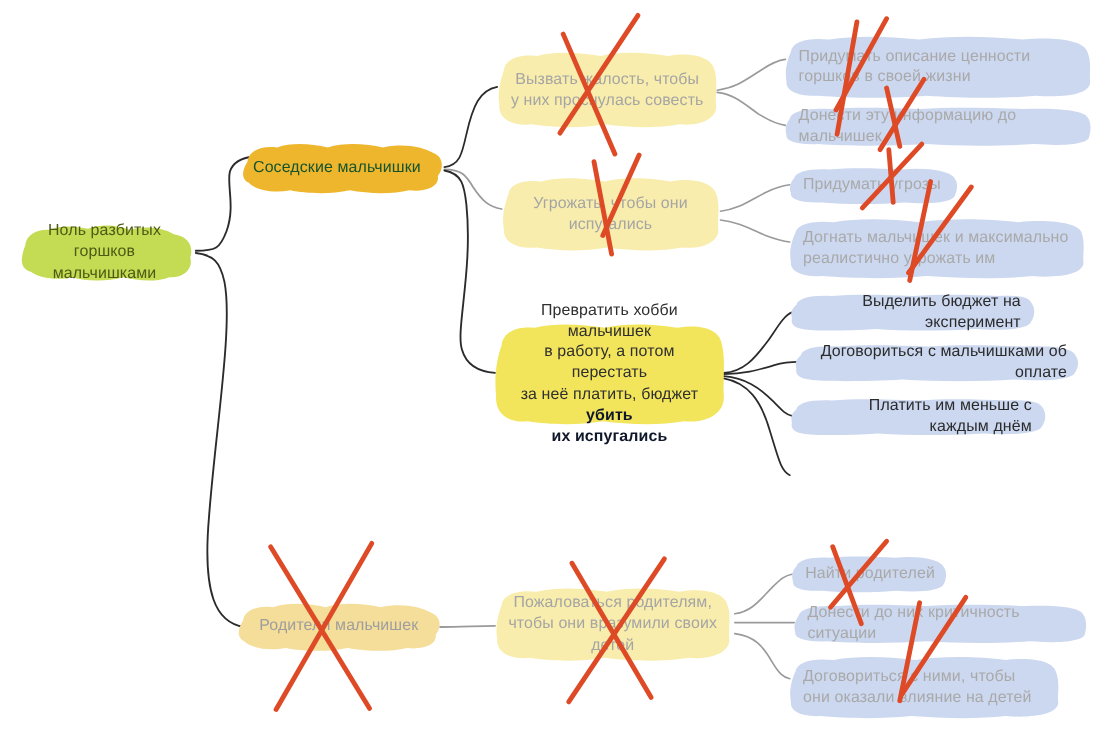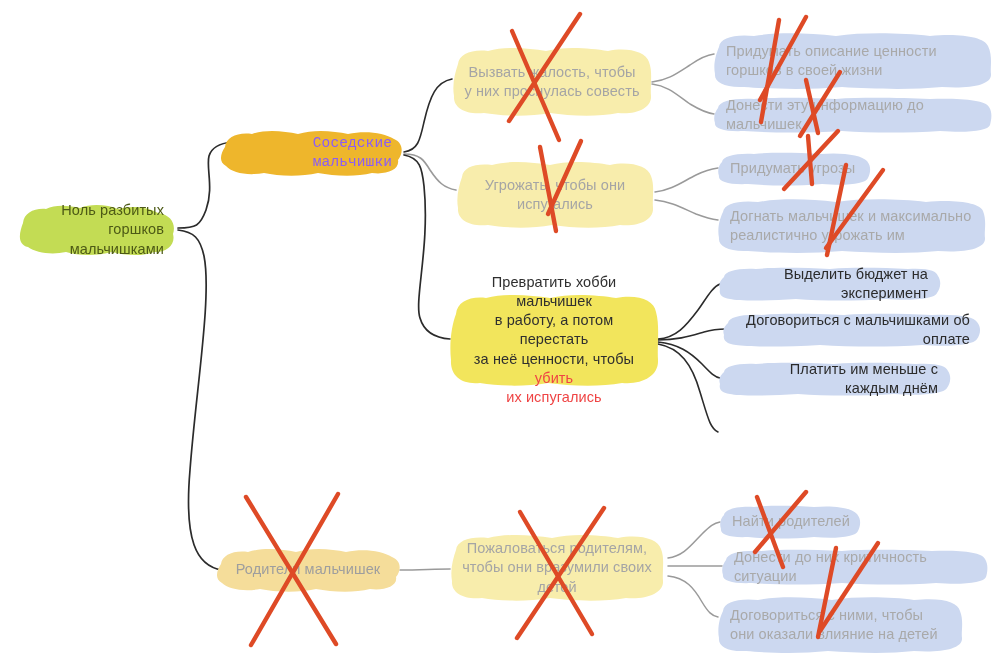--- a/index.html
+++ b/index.html
@@ -52,27 +52,27 @@
     position: absolute;
     left: 0;
     top: 0;
     width: 100%;
     height: 100%;
     z-index: 1;
   }
 
   
   .n-root   { font-size: 14.5px; color: #4d5a16; text-align: center; font-weight: 400; }
-  .n-branch { font-size: 14.5px; color: #8b5cf6; text-align: right; font-family: Liberation Mono, monospace; }
+  .n-branch { font-size: 14.5px; color: #14532d; text-align: left; }
   .n-branch-faded { font-size: 14.5px; color: #9e9e9e; text-align: center; }
   .n-sub    { font-size: 14.5px; color: #2f2f2f; text-align: center; }
   .n-sub-faded { font-size: 14.5px; color: #a5a5a5; text-align: center; }
   .n-leaf   { font-size: 14.5px; color: #2b2b2b; text-align: right; }
   .n-leaf-faded { font-size: 14.5px; color: #a9a9a9; text-align: left; }
-  .n-sub strong { font-weight: 400; color: #ef4444; }
+  .n-sub strong { font-weight: 700; color: #0f172a; }
 </style>
 </head>
 <body>
 
 <div id="canvas">
 
   <svg id="links" viewBox="0 0 1000 670" xmlns="http://www.w3.org/2000/svg">
     <g fill="none" stroke-linecap="round">
 
       <path d="M178,228 C196,228 200,226 206,210 C214,188 206,168 209,156 C212,146 222,143 232,142" stroke="#2b2b2b" stroke-width="1.7"></path>
@@ -95,21 +95,21 @@
       <path d="M658,344 C680,348 692,364 700,392 C708,418 710,428 718,432" stroke="#2b2b2b" stroke-width="1.6"></path>
 
       <path d="M400,570 C420,570 434,569 450,569" stroke="#9a9a9a" stroke-width="1.6"></path>
 
       <path d="M668,558 C684,556 692,544 702,534 C710,526 714,523 720,522" stroke="#9a9a9a" stroke-width="1.5"></path>
       <path d="M668,566 C686,566 698,566 710,566 C716,566 718,566 722,566" stroke="#9a9a9a" stroke-width="1.5"></path>
       <path d="M668,576 C686,578 694,588 702,602 C708,612 712,616 718,617" stroke="#9a9a9a" stroke-width="1.5"></path>
     </g>
   </svg>
 
-  <div class="node n-root" style="left:12px; top:203px; width:166px; height:54px;text-align:right;">
+  <div class="node n-root" style="left:12px; top:203px; width:166px; height:54px;">
     <svg class="blob" viewBox="0 0 166 54" preserveAspectRatio="none">
       <path d="M11,20 C12,10 22,5 34,6 C44,1 58,3 68,5 C80,0 96,2 106,6 C120,2 136,4 146,10
                C160,12 164,22 161,31 C164,42 154,50 142,49 C130,54 112,52 100,49
                C86,53 66,53 54,49 C40,52 24,50 16,44 C4,41 8,28 11,20 Z" fill="#c3dc54"></path>
     </svg>
     <div class="txt">Ноль разбитых горшков мальчишками</div>
   </div>
 
   <div class="node n-branch" style="left:216px; top:128px; width:190px; height:50px;">
     <svg class="blob" viewBox="0 0 190 50" preserveAspectRatio="none">
@@ -149,21 +149,21 @@
 
   <div class="node n-sub" style="left:448px; top:292px; width:212px; height:96px;">
     <svg class="blob" viewBox="0 0 212 96" preserveAspectRatio="none">
       <path d="M8,22 C9,10 22,4 38,6 C58,1 82,3 102,6 C122,1 150,3 168,6 C190,2 206,8 208,20
                C212,34 209,54 210,68 C211,84 194,93 174,91 C152,95 122,94 100,91
                C76,95 50,94 32,91 C14,93 2,84 3,68 C1,50 4,32 8,22 Z" fill="#f2e55c"></path>
     </svg>
     <div class="txt" style="">
       <span>Превратить хобби мальчишек</span><br>
       <span>в работу, а потом перестать</span><br>
-      <span>за неё ценности, чтобы </span><strong>убить</strong><br>
+      <span>за неё платить, бюджет </span><strong>убить</strong><br>
       <strong>их испугались</strong>
     </div>
   </div>
 
   <div class="node n-sub-faded" style="left:448px; top:533px; width:218px; height:70px;">
     <svg class="blob" viewBox="0 0 218 70" preserveAspectRatio="none">
       <path d="M8,17 C9,7 24,3 40,5 C60,0 84,2 104,5 C124,0 152,2 170,5 C192,1 210,6 213,16
                C217,26 214,38 215,48 C216,60 198,67 178,65 C156,69 124,68 102,65
                C78,69 52,68 34,65 C16,67 3,60 4,48 C2,36 5,26 8,17 Z" fill="#f8edac"></path>
     </svg>

